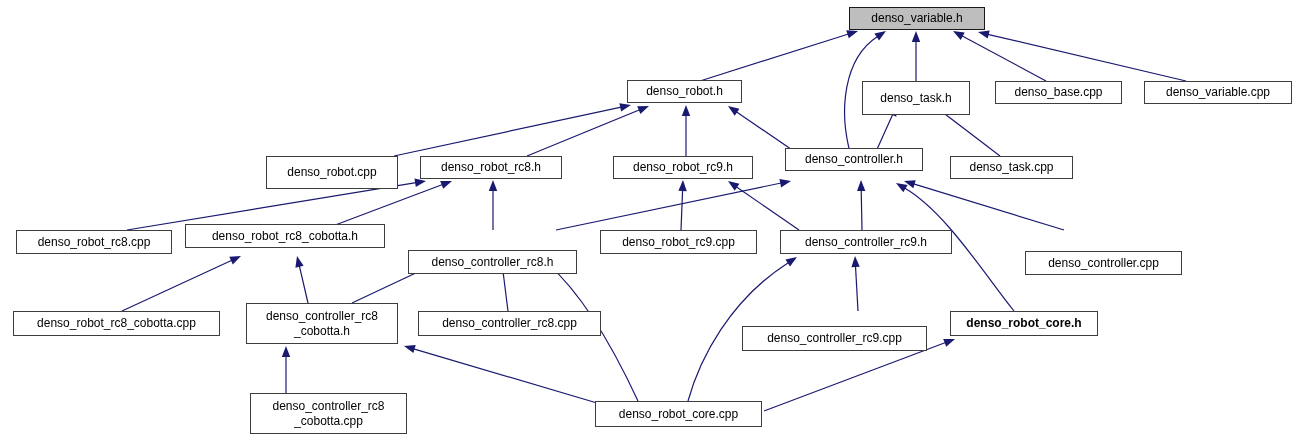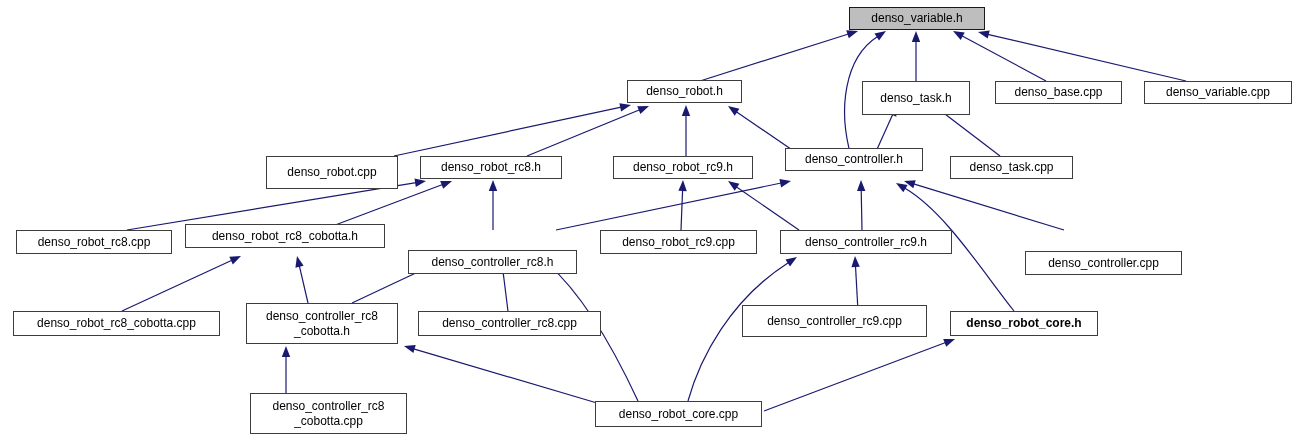--- a/index.html
+++ b/index.html
@@ -112,19 +112,19 @@
       <div class="node" style="left: 16px; top: 230px; width: 156px; height: 24px;">denso_robot_rc8.cpp</div>
       <div class="node" style="left: 185px; top: 224px; width: 200px; height: 24px;">denso_robot_rc8_cobotta.h</div>
       <div class="node" style="left: 408px; top: 230px; width: 169px; height: 24px; margin-top: 20px;">denso_controller_rc8.h</div>
       <div class="node" style="left: 600px; top: 230px; width: 157px; height: 24px;">denso_robot_rc9.cpp</div>
       <div class="node" style="left: 780px; top: 230px; width: 172px; height: 24px;">denso_controller_rc9.h</div>
       <div class="node" style="left: 1025px; top: 230px; width: 157px; height: 24px; margin-top: 21px;">denso_controller.cpp</div>
       <div class="node" style="left: 13px; top: 311px; width: 207px; height: 25px;">denso_robot_rc8_cobotta.cpp</div>
       <div class="node" style="left: 246px; top: 303px; width: 152px; height: 41px;">denso_controller_rc8
 _cobotta.h</div>
       <div class="node" style="left: 418px; top: 311px; width: 183px; height: 25px;">denso_controller_rc8.cpp</div>
-      <div class="node" style="left: 742px; top: 305px; width: 185px; height: 32px;">denso_controller_rc9.cpp</div>
+      <div class="node" style="left: 742px; top: 326px; width: 185px; height: 25px;">denso_controller_rc9.cpp</div>
       <div class="node" style="left: 950px; top: 311px; width: 148px; height: 25px; font-weight: bold;">denso_robot_core.h</div>
       <div class="node" style="left: 250px; top: 393px; width: 157px; height: 41px;">denso_controller_rc8
 _cobotta.cpp</div>
       <div class="node" style="left: 595px; top: 401px; width: 167px; height: 26px;">denso_robot_core.cpp</div>
     </div>
 </div>
 
 </body></html>

